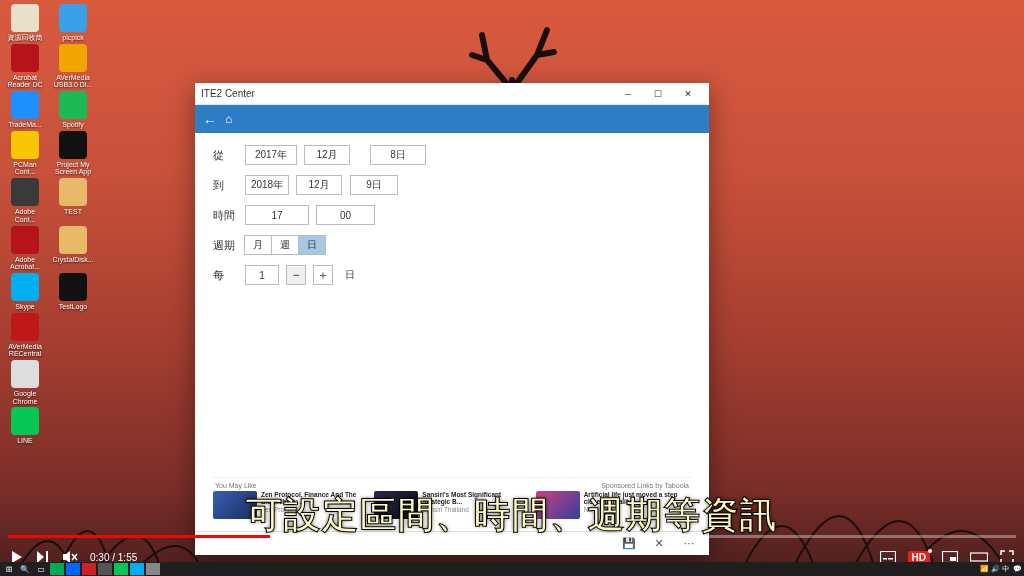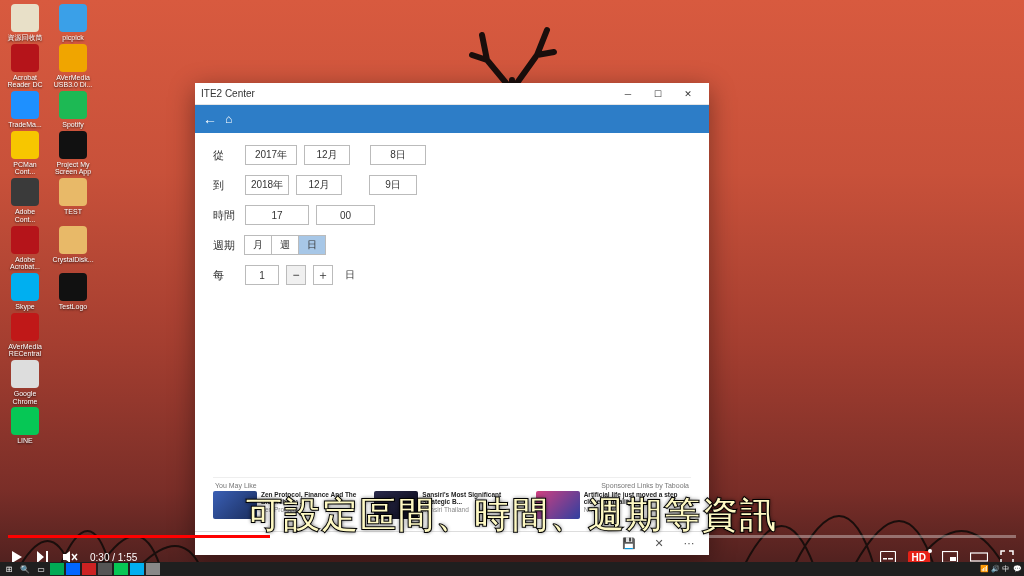--- a/index.html
+++ b/index.html
@@ -192,21 +192,21 @@
     <div class="row">
       <span class="lbl">從</span>
       <span class="cell" style="width:52px">2017年</span>
       <span class="cell" style="width:46px;margin-left:-1px">12月</span>
       <span class="cell" style="width:56px;margin-left:12px">8日</span>
     </div>
     <div class="row">
       <span class="lbl">到</span>
       <span class="cell" style="width:44px">2018年</span>
       <span class="cell" style="width:46px;margin-left:-1px">12月</span>
-      <span class="cell" style="width:48px;margin-left:19px">9日</span>
+      <span class="cell" style="width:48px;margin-left:0">9日</span>
     </div>
     <div class="row">
       <span class="lbl">時間</span>
       <span class="cell" style="width:64px">17</span>
       <span class="cell" style="width:59px;margin-left:-1px">00</span>
     </div>
     <div class="row">
       <span class="lbl">週期</span>
       <div class="tabs">
         <span class="tab">月</span>

